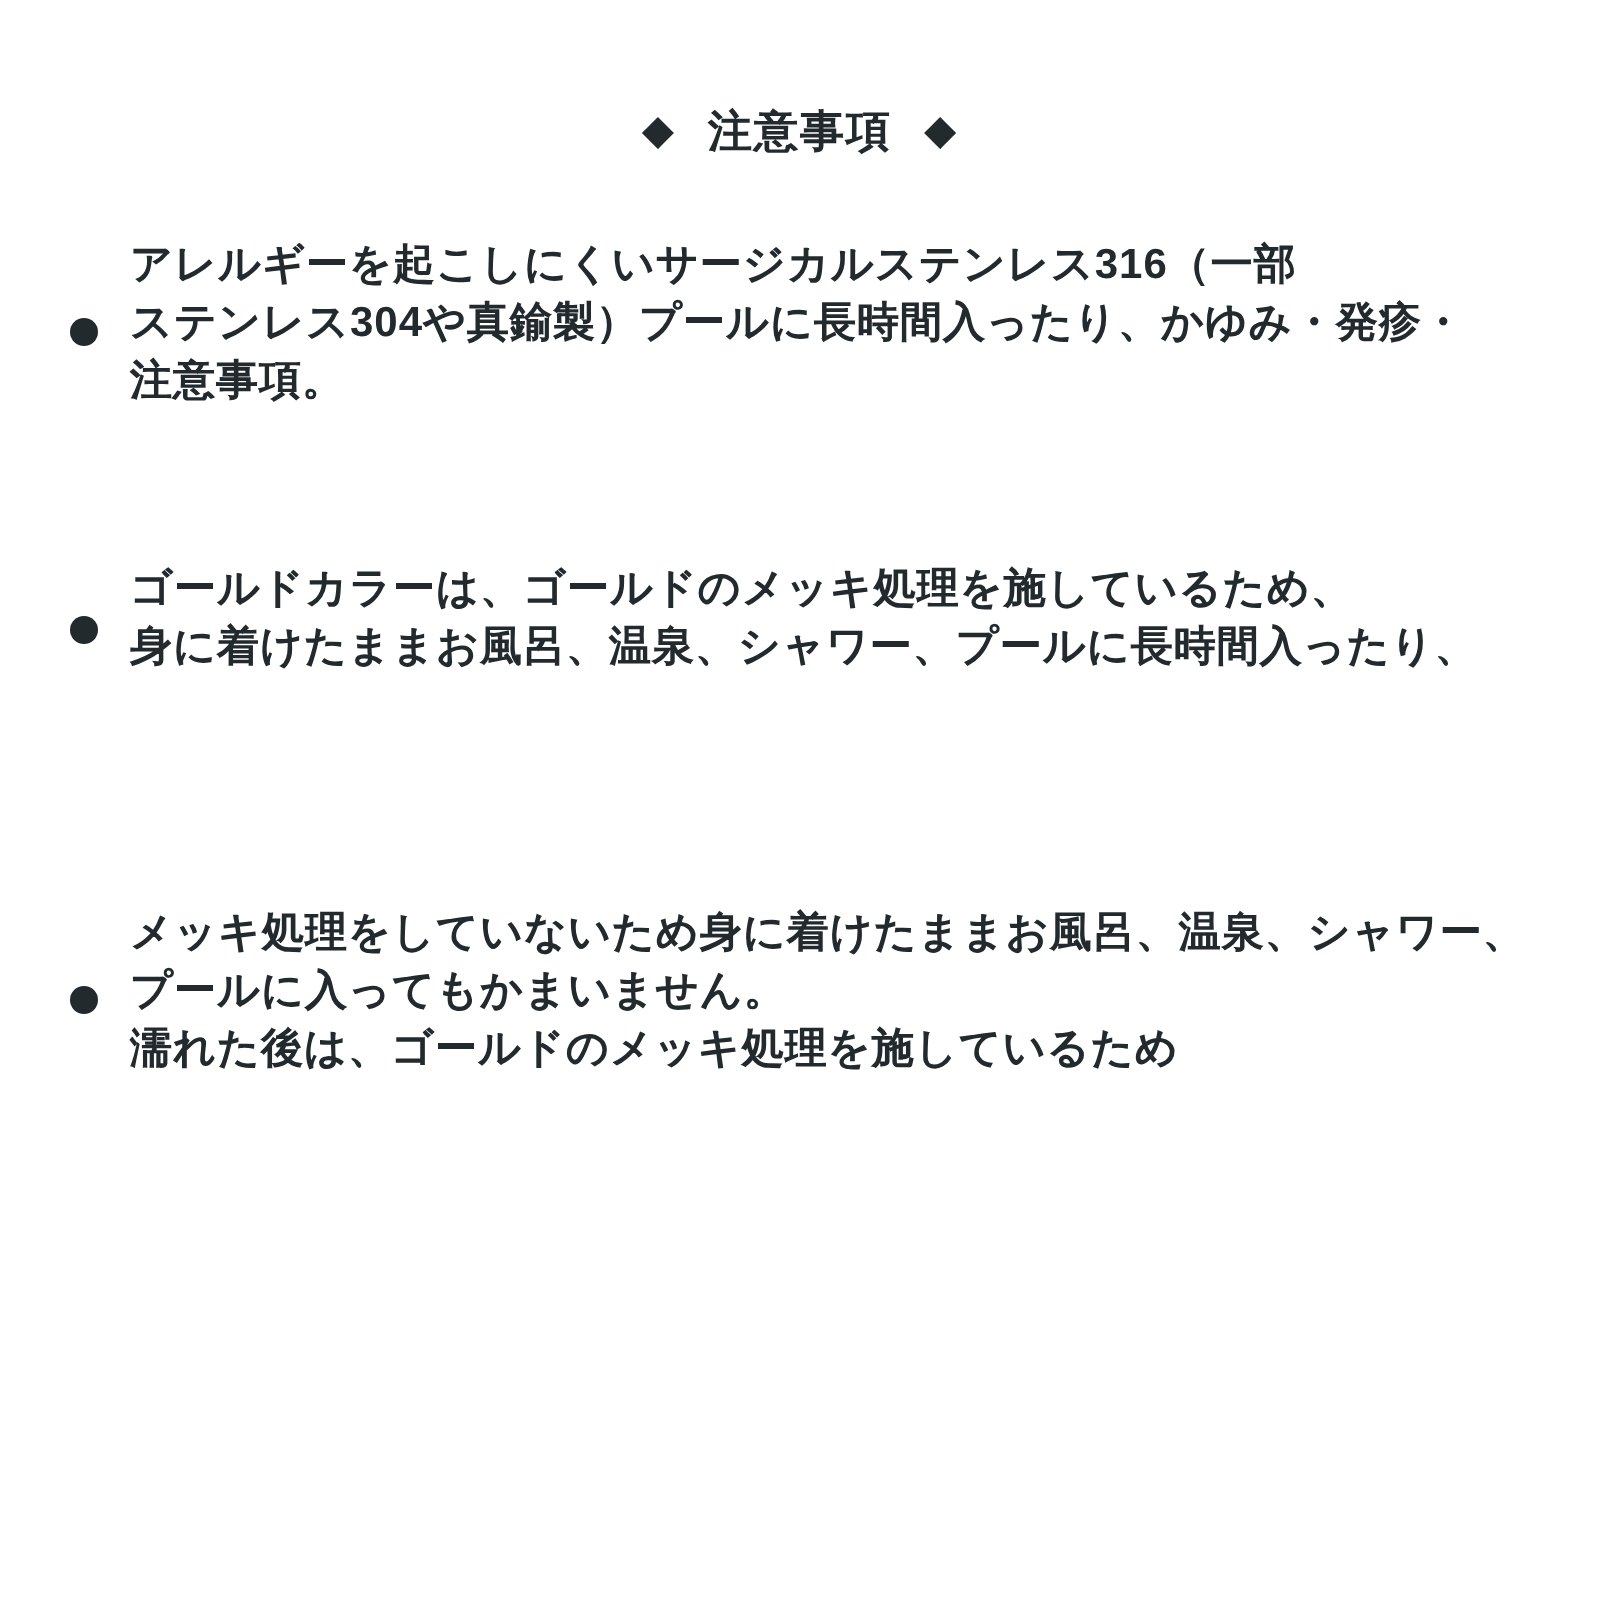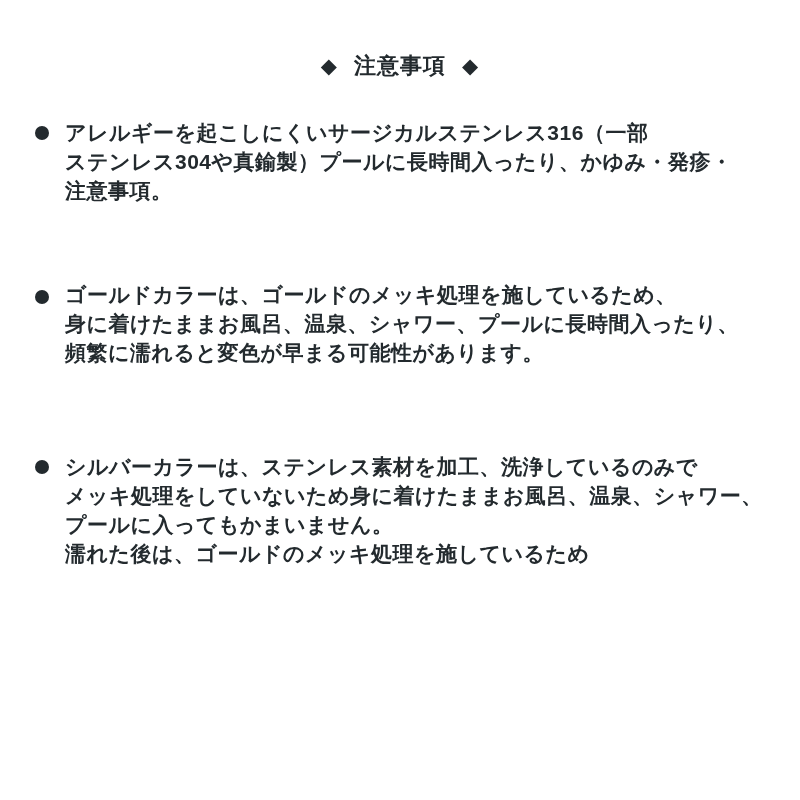--- a/index.html
+++ b/index.html
@@ -32,21 +32,21 @@
   }
   .diamond {
     font-size: 21px;
     line-height: 28px;
   }
   .note {
     position: absolute;
     left: 35px;
     width: 730px;
     display: flex;
-    align-items: flex-start;
+    align-items: center;
   }
   .bullet {
     flex: 0 0 auto;
     width: 14px;
     height: 14px;
     border-radius: 50%;
     background: #232a2e;
     margin-top: 8px;
     margin-right: 16px;
   }
@@ -79,27 +79,25 @@
       <div>ステンレス304や真鍮製）プールに長時間入ったり、かゆみ・発疹・</div>
       <div>注意事項。</div>
     </div>
   </div>
 
   <div class="note note-2">
     <span class="bullet"></span>
     <div class="lines">
       <div>ゴールドカラーは、ゴールドのメッキ処理を施しているため、</div>
       <div>身に着けたままお風呂、温泉、シャワー、プールに長時間入ったり、</div>
-      <div>頻繁に濡れると変色が早まる可能性があります。</div>
     </div>
   </div>
 
   <div class="note note-3">
     <span class="bullet"></span>
     <div class="lines">
-      <div>シルバーカラーは、ステンレス素材を加工、洗浄しているのみで</div>
       <div>メッキ処理をしていないため身に着けたままお風呂、温泉、シャワー、</div>
       <div>プールに入ってもかまいません。</div>
       <div>濡れた後は、ゴールドのメッキ処理を施しているため</div>
     </div>
   </div>
 
 </div>
 
 </body></html>

